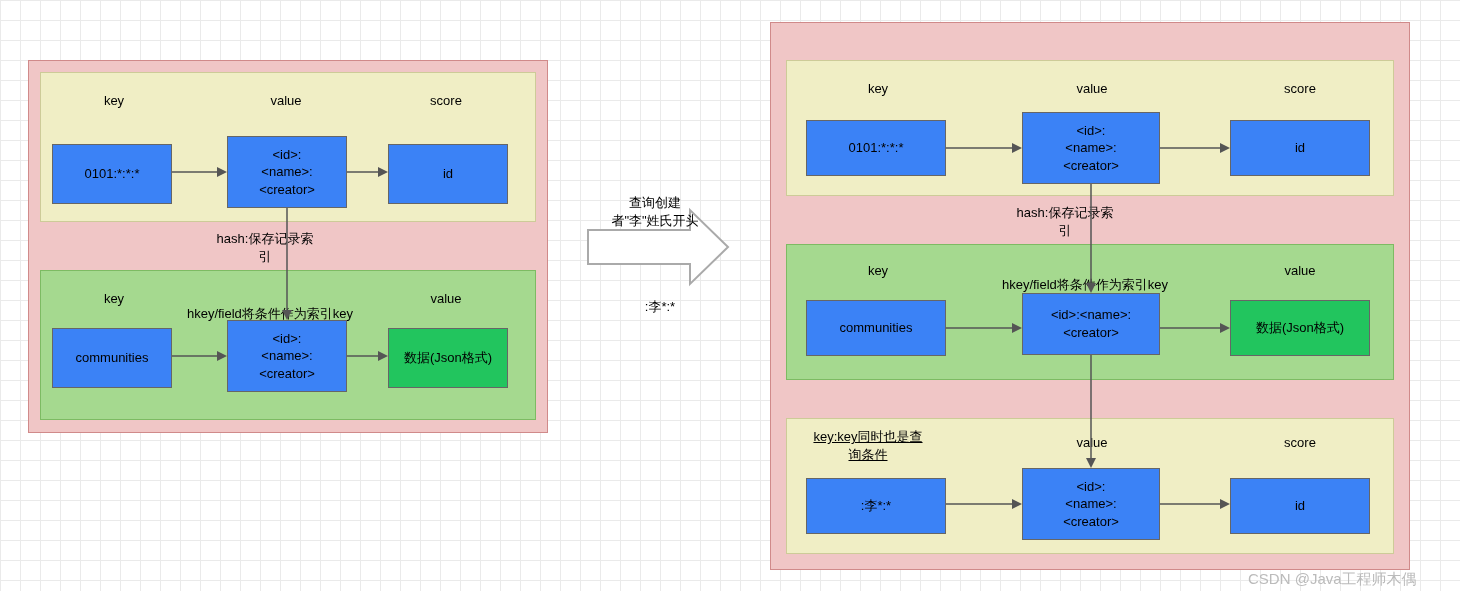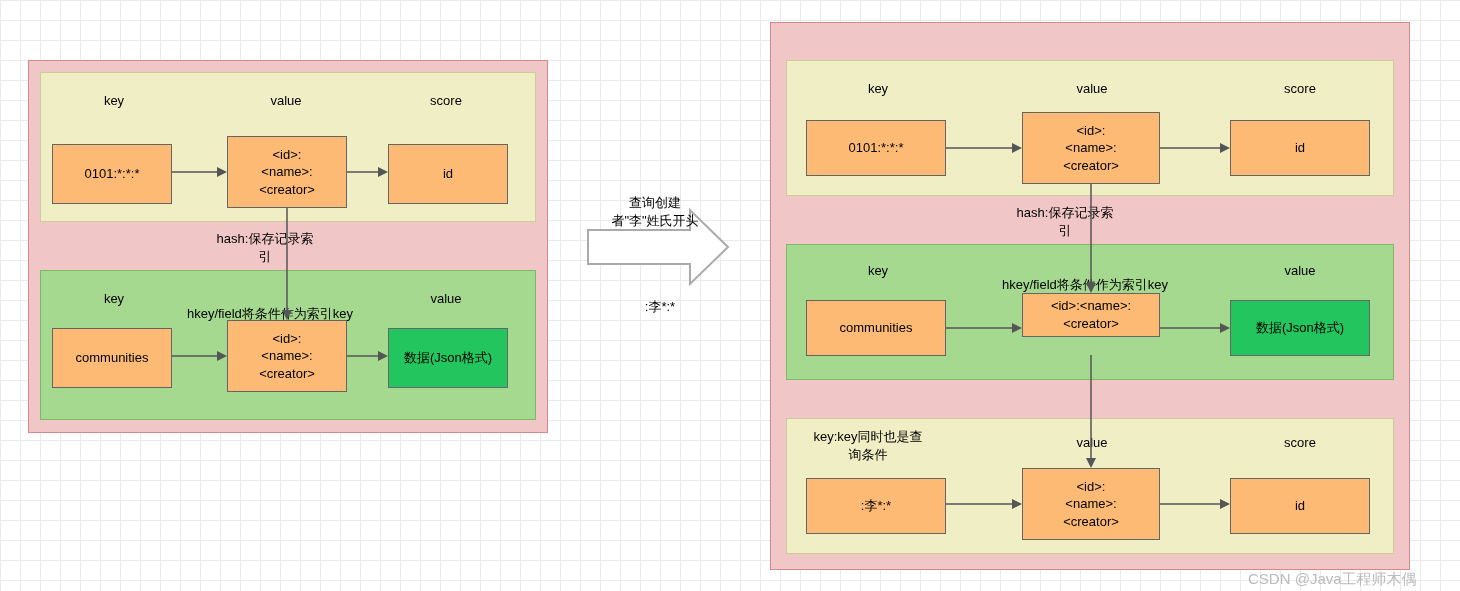--- a/index.html
+++ b/index.html
@@ -27,21 +27,21 @@
     background: #f0eec5;
     border: 1.5px solid #cdcb98;
   }
   .green-panel {
     position: absolute;
     background: #a5d98f;
     border: 1.5px solid #7dbb63;
   }
   .box {
     position: absolute;
-    background: #fdba74;
+    background: #3b82f6;
     border: 1.5px solid #666;
     display: flex;
     align-items: center;
     justify-content: center;
     text-align: center;
     line-height: 1.35;
     padding: 2px 6px;
   }
   .box.lavender { background: #22c55e; }
   .lbl {
@@ -146,28 +146,28 @@
 <span class="lbl" style="left:1000px; top:204px; width:130px; white-space:pre;">hash:保存记录索
 引</span>
 
 <div class="green-panel" style="left:786px; top:244px; width:608px; height:136px;"></div>
 <span class="lbl" style="left:838px; top:262px; width:80px;">key</span>
 <span class="lbl" style="left:970px; top:276px; width:230px;">hkey/field将条件作为索引key</span>
 <span class="lbl" style="left:1260px; top:262px; width:80px;">value</span>
 <div class="box" style="left:806px; top:300px; width:140px; height:56px;">
     <span>communities</span>
   </div>
-<div class="box" style="left:1022px; top:293px; width:138px; height:44px; white-space:pre;"><span>&lt;id&gt;:&lt;name&gt;:
+<div class="box" style="left:1022px; top:293px; width:138px; height:62px; white-space:pre;"><span>&lt;id&gt;:&lt;name&gt;:
 &lt;creator&gt;</span></div>
 <div class="box lavender" style="left:1230px; top:300px; width:140px; height:56px;">
     <span>数据(Json格式)</span>
   </div>
 
 <div class="yellow-panel" style="left:786px; top:418px; width:608px; height:136px;"></div>
-<span class="lbl" style="left:798px; top:428px; width:140px; white-space:pre;">key:key同时也是查
+<span class="lbl" style="left:798px; top:428px; width:140px; white-space:pre;text-decoration:underline;">key:key同时也是查
 询条件</span>
 <span class="lbl" style="left:1052px; top:434px; width:80px;">value</span>
 <span class="lbl" style="left:1260px; top:434px; width:80px;">score</span>
 <div class="box" style="left:806px; top:478px; width:140px; height:56px;">
     <span>:李*:*</span>
   </div>
 <div class="box" style="left:1022px; top:468px; width:138px; height:72px; white-space:pre;"><span>&lt;id&gt;:
 &lt;name&gt;:
 &lt;creator&gt;</span></div>
 <div class="box" style="left:1230px; top:478px; width:140px; height:56px;">

